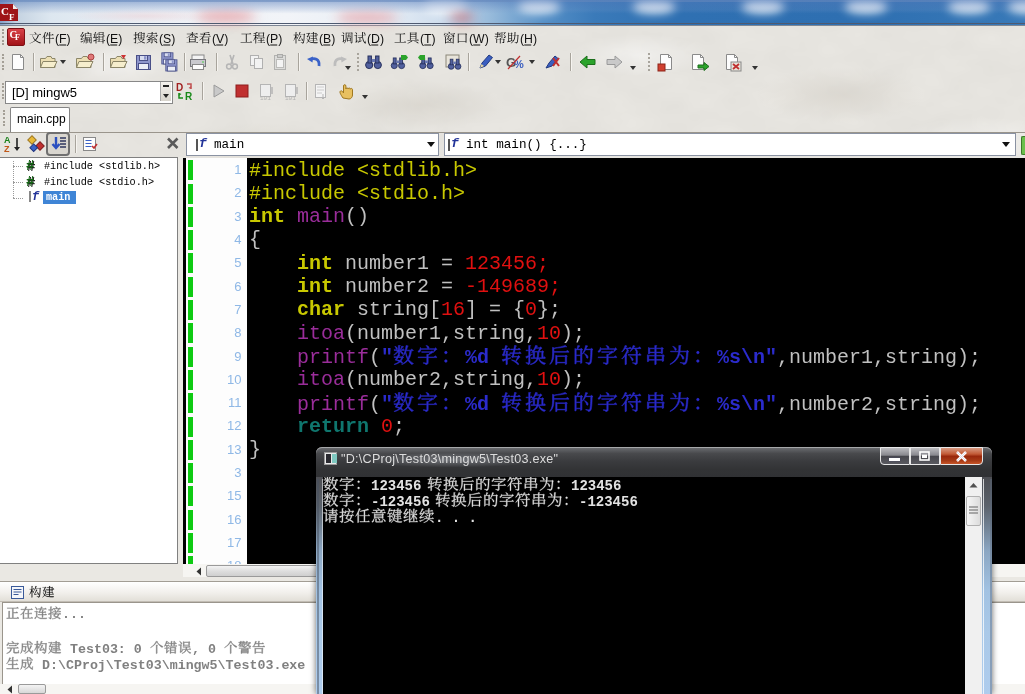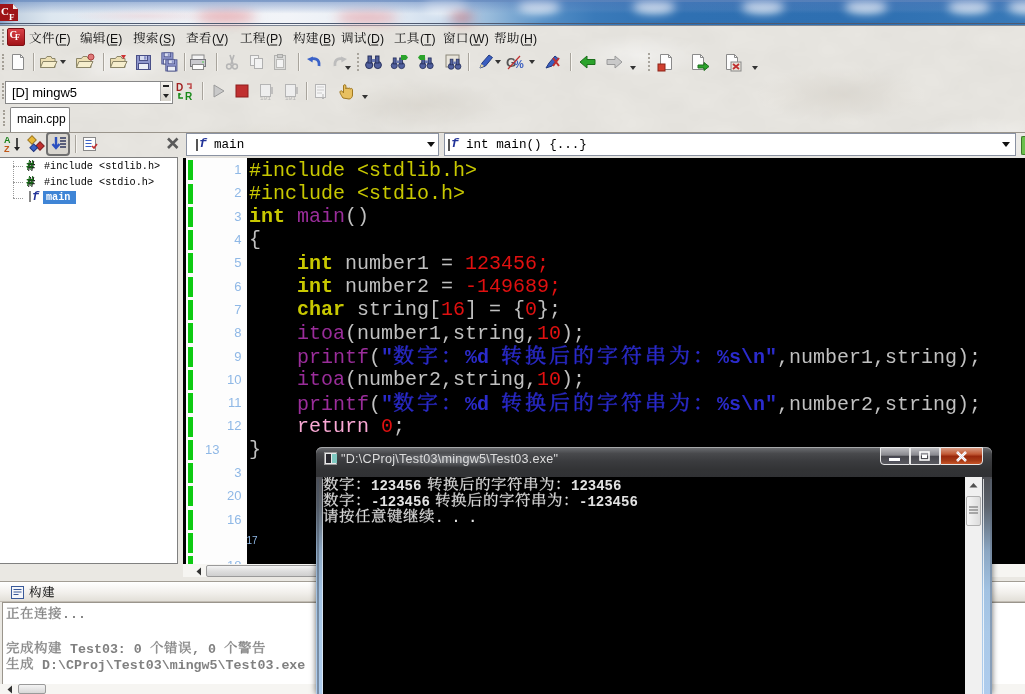--- a/index.html
+++ b/index.html
@@ -420,41 +420,41 @@
 <div class="abs" style="left:0;top:167.2px;width:58.5px;text-align:right;font-size:13px;color:#8fb8e6;">8</div>
 <div class="abs" style="left:5px;top:188.6px;width:4.5px;height:20px;background:#0ecb12;"></div>
 <div class="abs" style="left:0;top:190.5px;width:58.5px;text-align:right;font-size:13px;color:#8fb8e6;">9</div>
 <div class="abs" style="left:5px;top:211.9px;width:4.5px;height:20px;background:#0ecb12;"></div>
 <div class="abs" style="left:0;top:213.8px;width:58.5px;text-align:right;font-size:13px;color:#8fb8e6;">10</div>
 <div class="abs" style="left:5px;top:235.2px;width:4.5px;height:20px;background:#0ecb12;"></div>
 <div class="abs" style="left:0;top:237.1px;width:58.5px;text-align:right;font-size:13px;color:#8fb8e6;">11</div>
 <div class="abs" style="left:5px;top:258.5px;width:4.5px;height:20px;background:#0ecb12;"></div>
 <div class="abs" style="left:0;top:260.4px;width:58.5px;text-align:right;font-size:13px;color:#8fb8e6;">12</div>
 <div class="abs" style="left:5px;top:281.8px;width:4.5px;height:20px;background:#0ecb12;"></div>
-<div class="abs" style="left:0;top:283.7px;width:58.5px;text-align:center;font-size:13px;color:#8fb8e6;">13</div>
+<div class="abs" style="left:0;top:283.7px;width:58.5px;text-align:right;font-size:13px;color:#8fb8e6;">13</div>
 <div class="abs" style="left:5px;top:305.1px;width:4.5px;height:20px;background:#0ecb12;"></div>
 <div class="abs" style="left:0;top:307.0px;width:58.5px;text-align:right;font-size:13px;color:#8fb8e6;">3</div>
 <div class="abs" style="left:5px;top:328.4px;width:4.5px;height:20px;background:#0ecb12;"></div>
-<div class="abs" style="left:0;top:330.3px;width:58.5px;text-align:right;font-size:13px;color:#8fb8e6;">20</div>
+<div class="abs" style="left:0;top:330.3px;width:58.5px;text-align:right;font-size:13px;color:#8fb8e6;">15</div>
 <div class="abs" style="left:5px;top:351.7px;width:4.5px;height:20px;background:#0ecb12;"></div>
 <div class="abs" style="left:0;top:353.6px;width:58.5px;text-align:right;font-size:13px;color:#8fb8e6;">16</div>
 <div class="abs" style="left:5px;top:375.0px;width:4.5px;height:20px;background:#0ecb12;"></div>
-<div class="abs" style="left:16px;top:376.9px;width:58.5px;text-align:right;font-size:10px;color:#8fb8e6;">17</div>
+<div class="abs" style="left:0;top:376.9px;width:58.5px;text-align:right;font-size:13px;color:#8fb8e6;">17</div>
 <div class="abs" style="left:5px;top:398.3px;width:4.5px;height:20px;background:#0ecb12;"></div>
 <div class="abs" style="left:0;top:400.2px;width:58.5px;text-align:right;font-size:13px;color:#8fb8e6;">18</div>
 <div class="abs mono" style="left:66px;top:0.5px;font-size:20px;line-height:23.4px;white-space:pre;"><span style="color:#c8c800;font-weight:normal;">#include &lt;stdlib.h&gt;</span></div>
 <div class="abs mono" style="left:66px;top:23.8px;font-size:20px;line-height:23.4px;white-space:pre;"><span style="color:#c8c800;font-weight:normal;">#include &lt;stdio.h&gt;</span></div>
 <div class="abs mono" style="left:66px;top:47.1px;font-size:20px;line-height:23.4px;white-space:pre;"><span style="color:#c8c800;font-weight:bold;">int</span><span style="color:#c0c0c0;font-weight:normal;"> </span><span style="color:#9a2d9a;font-weight:normal;">main</span><span style="color:#c0c0c0;font-weight:normal;">()</span></div>
 <div class="abs mono" style="left:66px;top:70.4px;font-size:20px;line-height:23.4px;white-space:pre;"><span style="color:#c0c0c0;font-weight:normal;">{</span></div>
 <div class="abs mono" style="left:66px;top:93.7px;font-size:20px;line-height:23.4px;white-space:pre;"><span style="color:#c0c0c0;font-weight:normal;">    </span><span style="color:#c8c800;font-weight:bold;">int</span><span style="color:#c0c0c0;font-weight:normal;"> number1 = </span><span style="color:#e01010;font-weight:normal;">123456;</span></div>
 <div class="abs mono" style="left:66px;top:117.0px;font-size:20px;line-height:23.4px;white-space:pre;"><span style="color:#c0c0c0;font-weight:normal;">    </span><span style="color:#c8c800;font-weight:bold;">int</span><span style="color:#c0c0c0;font-weight:normal;"> number2 = </span><span style="color:#e01010;font-weight:normal;">-149689;</span></div>
 <div class="abs mono" style="left:66px;top:140.3px;font-size:20px;line-height:23.4px;white-space:pre;"><span style="color:#c0c0c0;font-weight:normal;">    </span><span style="color:#c8c800;font-weight:bold;">char</span><span style="color:#c0c0c0;font-weight:normal;"> string[</span><span style="color:#e01010;font-weight:normal;">16</span><span style="color:#c0c0c0;font-weight:normal;">] = {</span><span style="color:#e01010;font-weight:normal;">0</span><span style="color:#c0c0c0;font-weight:normal;">};</span></div>
 <div class="abs mono" style="left:66px;top:163.6px;font-size:20px;line-height:23.4px;white-space:pre;"><span style="color:#c0c0c0;font-weight:normal;">    </span><span style="color:#9a2d9a;font-weight:normal;">itoa</span><span style="color:#c0c0c0;font-weight:normal;">(number1,string,</span><span style="color:#e01010;font-weight:normal;">10</span><span style="color:#c0c0c0;font-weight:normal;">);</span></div>
 <div class="abs mono" style="left:66px;top:210.2px;font-size:20px;line-height:23.4px;white-space:pre;"><span style="color:#c0c0c0;font-weight:normal;">    </span><span style="color:#9a2d9a;font-weight:normal;">itoa</span><span style="color:#c0c0c0;font-weight:normal;">(number2,string,</span><span style="color:#e01010;font-weight:normal;">10</span><span style="color:#c0c0c0;font-weight:normal;">);</span></div>
-<div class="abs mono" style="left:66px;top:256.8px;font-size:20px;line-height:23.4px;white-space:pre;"><span style="color:#c0c0c0;font-weight:normal;">    </span><span style="color:#f9a8d4;font-weight:normal;">return</span><span style="color:#c0c0c0;font-weight:normal;"> </span><span style="color:#e01010;font-weight:normal;">0</span><span style="color:#c0c0c0;font-weight:normal;">;</span></div>
+<div class="abs mono" style="left:66px;top:256.8px;font-size:20px;line-height:23.4px;white-space:pre;"><span style="color:#c0c0c0;font-weight:normal;">    </span><span style="color:#0f766e;font-weight:bold;">return</span><span style="color:#c0c0c0;font-weight:normal;"> </span><span style="color:#e01010;font-weight:normal;">0</span><span style="color:#c0c0c0;font-weight:normal;">;</span></div>
 <div class="abs mono" style="left:66px;top:280.1px;font-size:20px;line-height:23.4px;white-space:pre;"><span style="color:#c0c0c0;font-weight:normal;">}</span></div>
 <svg class="abs" style="left:64px;top:186.9px;" width="760" height="24">
         <g transform="translate(0,18)">
           <text x="50" y="0" font-family="Liberation Mono" font-size="20" fill="#9a2d9a" font-weight="normal" xml:space="preserve">printf</text>
           <text x="122" y="0" font-family="Liberation Mono" font-size="20" fill="#c0c0c0" font-weight="normal" xml:space="preserve">(</text>
           <text x="134" y="0" font-family="Liberation Mono" font-size="20" fill="#2b2bcc" font-weight="bold" xml:space="preserve">"</text>
           <use href="#u6570" transform="translate(146.0,0) scale(0.021000,-0.021000)" fill="#2b2bcc" stroke="#2b2bcc" stroke-width="26"></use>
           <use href="#u5b57" transform="translate(170.0,0) scale(0.021000,-0.021000)" fill="#2b2bcc" stroke="#2b2bcc" stroke-width="26"></use>
           <use href="#uff1a" transform="translate(194.0,0) scale(0.021000,-0.021000)" fill="#2b2bcc" stroke="#2b2bcc" stroke-width="26"></use>
           <text x="218" y="0" font-family="Liberation Mono" font-size="20" fill="#2b2bcc" font-weight="bold" xml:space="preserve">%d</text>

